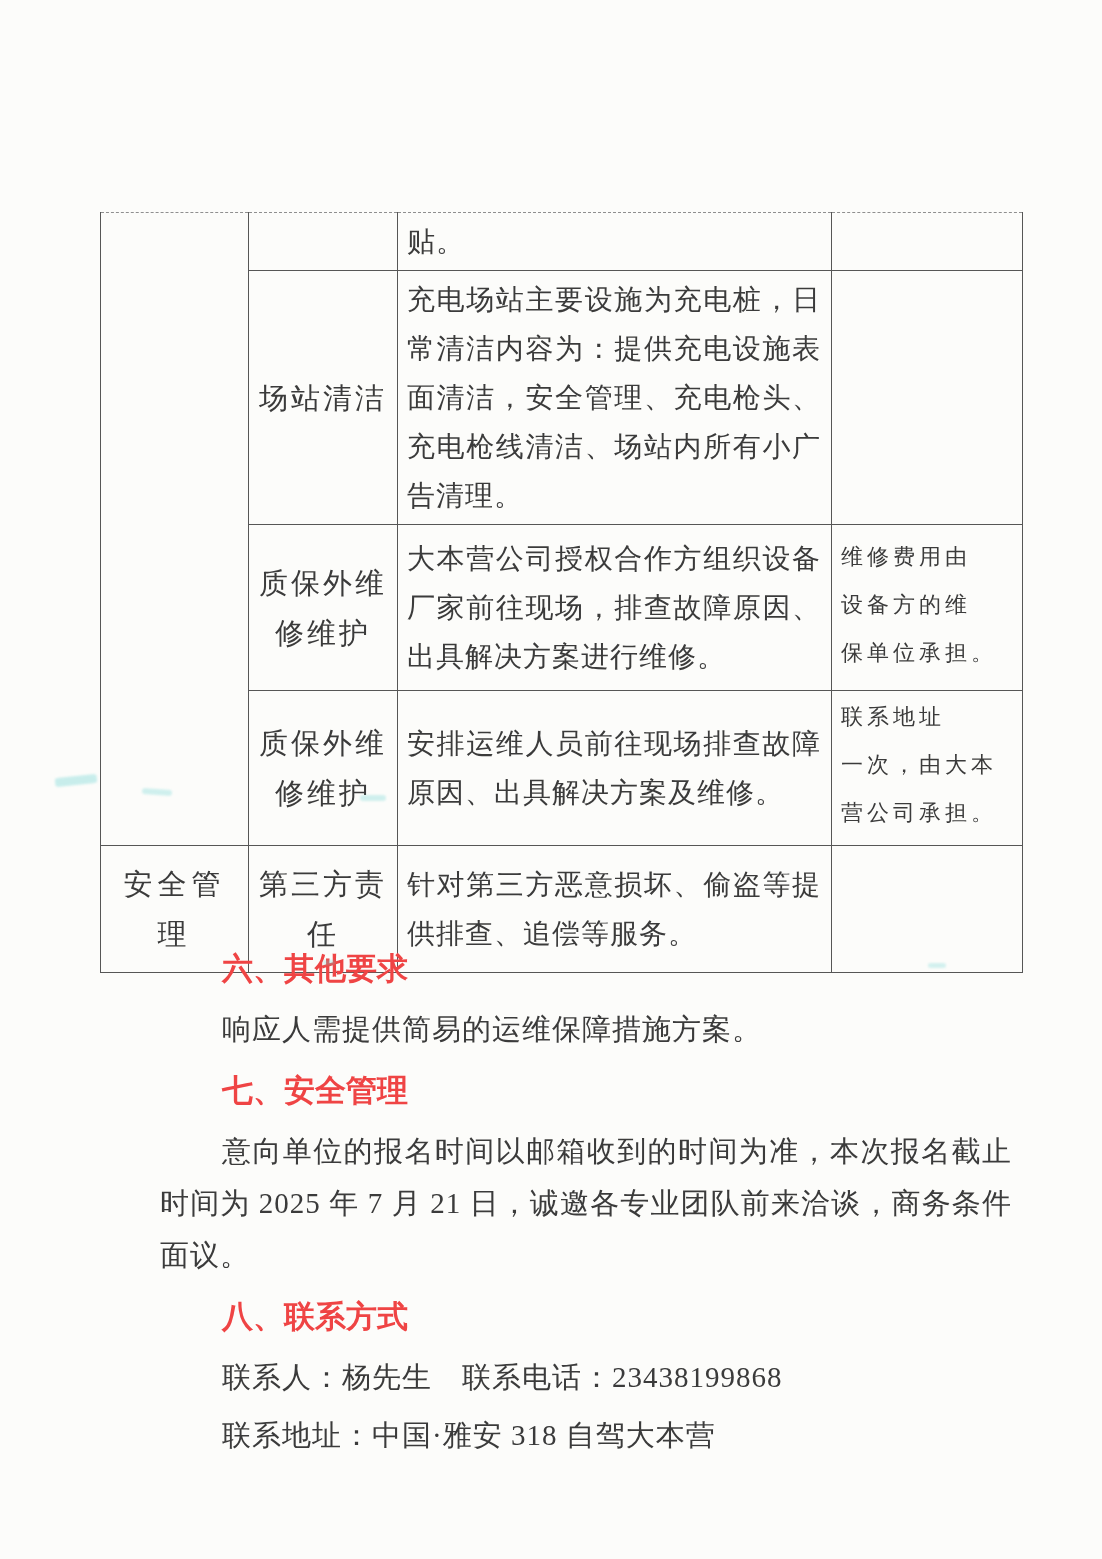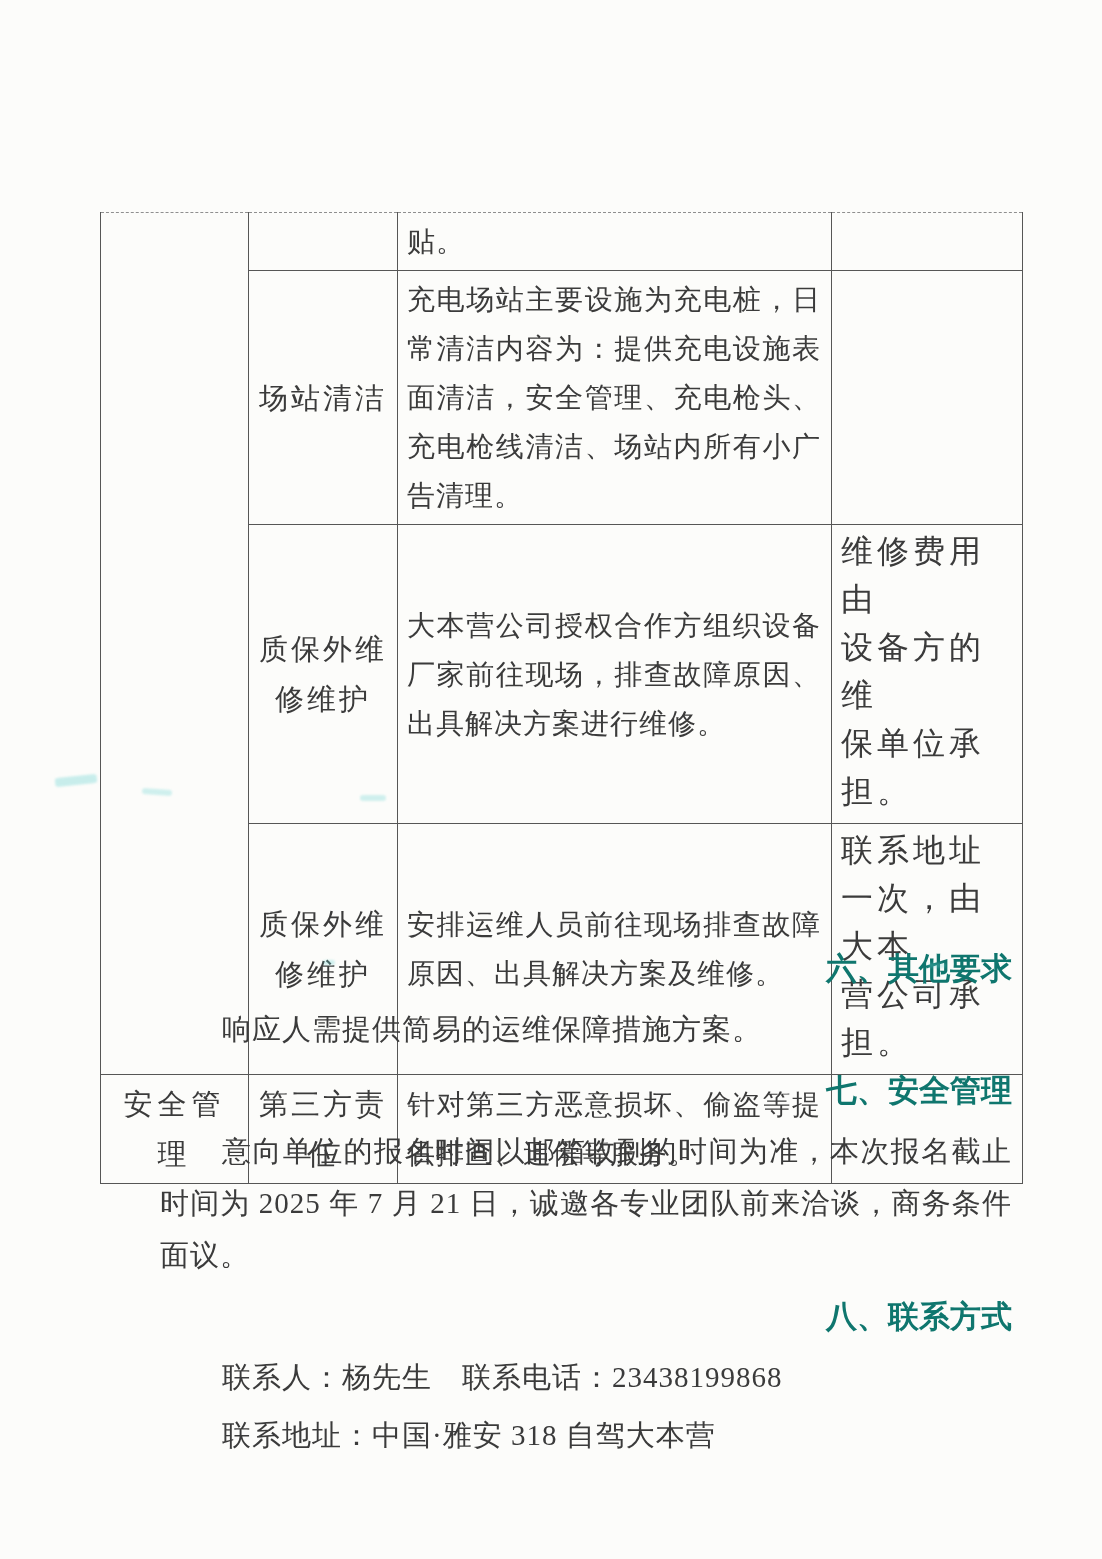--- a/index.html
+++ b/index.html
@@ -47,53 +47,52 @@
     font-size: 29px;
     letter-spacing: 5px;
     line-height: 50px;
     padding: 2px 10px;
   }
   td.c-label {
     text-align: center;
     font-size: 29px;
     letter-spacing: 3px;
     line-height: 50px;
-    padding: 4px 5px;
+    padding: 13px 5px;
   }
   td.c-desc {
     text-align: justify;
     text-justify: inter-character;
     font-size: 28px;
     letter-spacing: 1px;
     line-height: 49px;
     padding: 4px 10px 4px 9px;
   }
   td.c-note {
-    font-size: 32px;
+    font-size: 22px;
     letter-spacing: 4px;
     line-height: 48px;
     padding: 2px 5px 8px 9px;
     white-space: pre-line;
   }
 
   
   .doc-body {
     position: absolute;
     left: 160px;
     top: 933px;
     width: 852px;
   }
   .doc-body h2 {
     margin: 10px 0 8px 0;
     padding-left: 62px;
     font-size: 31px;
     font-weight: bold;
     line-height: 52px;
-    color: #0f766e;
-    text-align: right;
+    color: #ef4444;
   }
   .doc-body p {
     margin: 0 0 6px 0;
     font-size: 29px;
     letter-spacing: 1px;
     line-height: 52px;
     text-indent: 62px;
     text-align: justify;
     text-justify: inter-character;
   }

